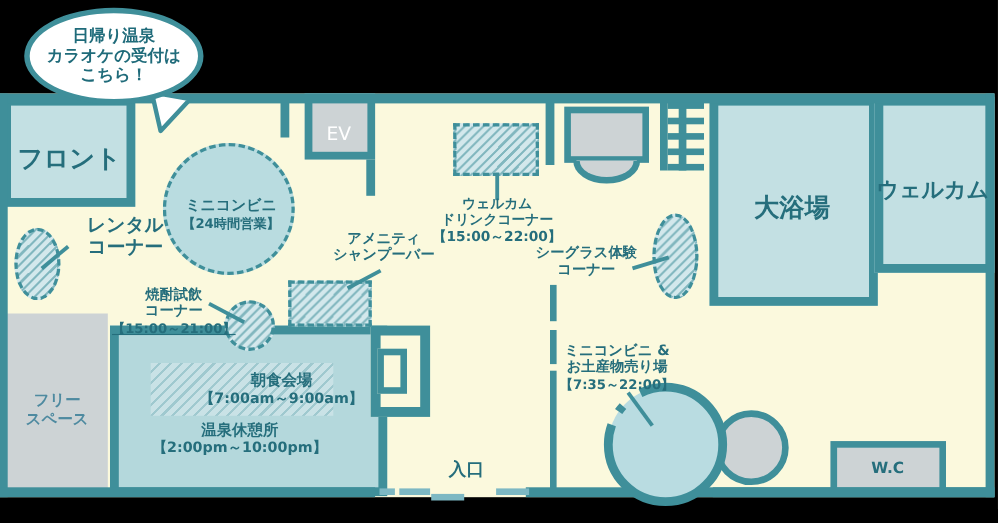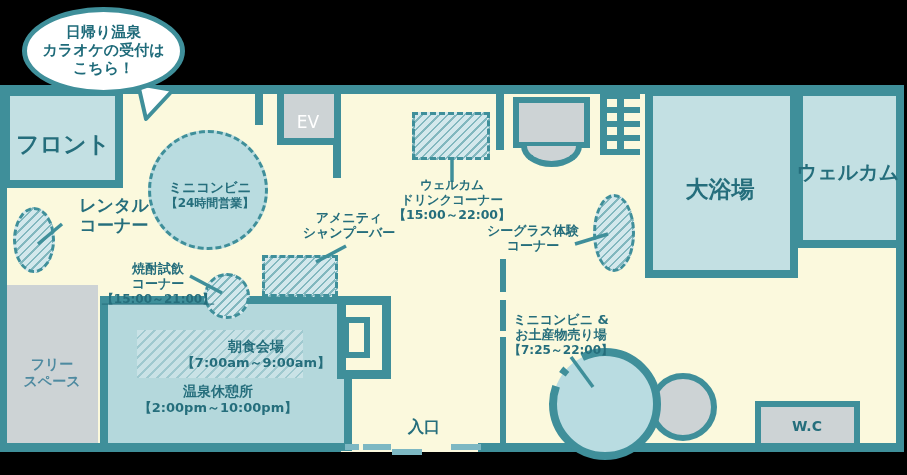--- a/index.html
+++ b/index.html
@@ -150,16 +150,16 @@
   </div>
 
   <div class="abs lbl z10" style="left:218px;top:399px;font-size:14px;text-align:center;">
     <span>温泉休憩所</span>
     <span style="font-size:13px;">【2:00pm～10:00pm】</span>
   </div>
 
   <div class="abs lbl z10" style="left:561px;top:334px;font-size:13px;">
     <span>ミニコンビニ &amp;</span>
     <span>お土産物売り場</span>
-    <span style="font-size:12px;">【7:25～22:00】</span>
+    <span style="font-size:12px;">【7:35～22:00】</span>
   </div>
 
 </div>
 
 </body></html>

